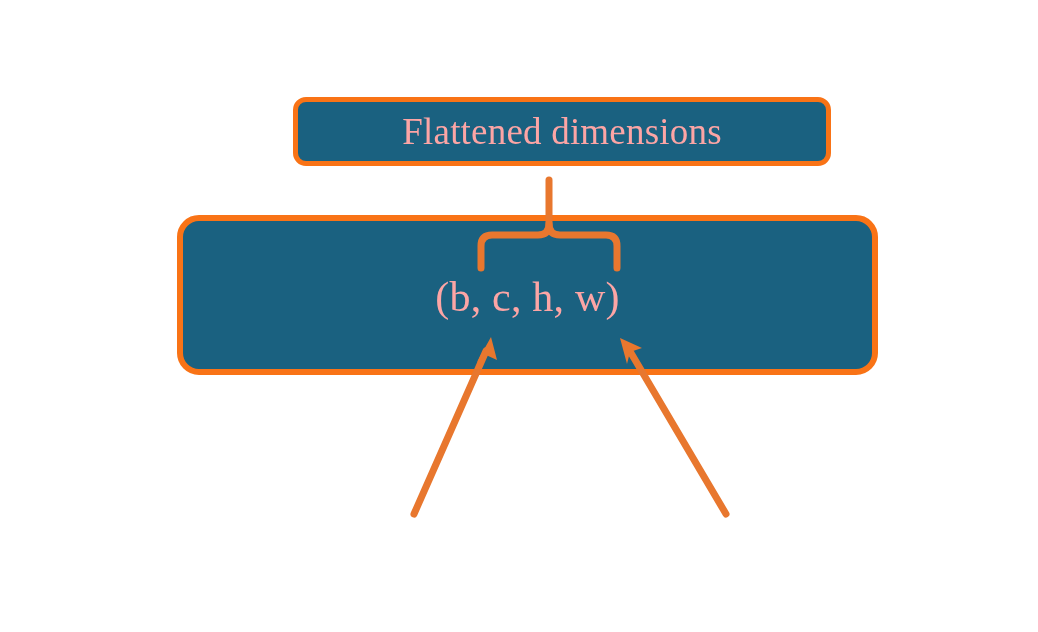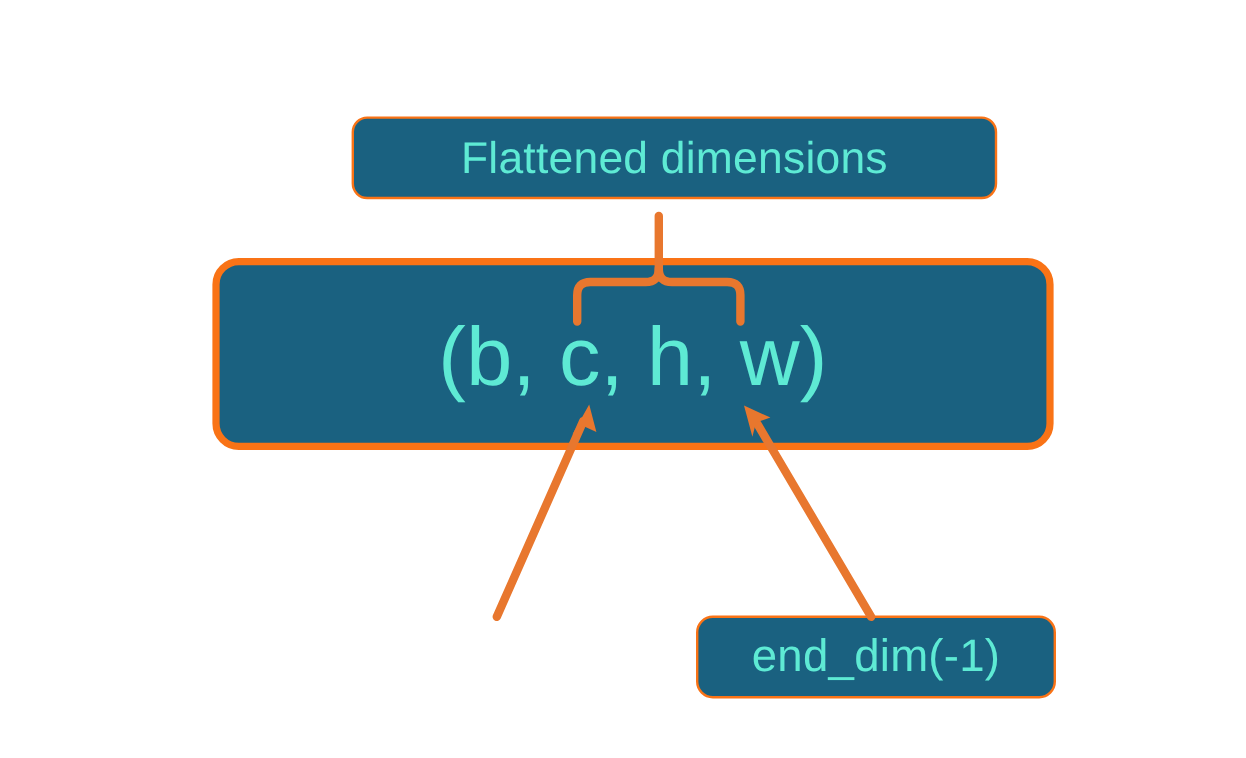--- a/index.html
+++ b/index.html
@@ -14,50 +14,51 @@
     position: relative;
     width: 1038px;
     height: 632px;
     background: #ffffff;
     overflow: hidden;
   }
   .node {
     position: absolute;
     box-sizing: border-box;
     background: #1a6180;
-    border: 2px solid #f97316;
+    border: 5px solid #f97316;
     border-radius: 14px;
     display: flex;
     align-items: center;
     justify-content: center;
-    color: #5eead4;
+    color: #fca5a5;
     font-weight: 400;
     letter-spacing: 0.2px;
     white-space: nowrap;
     user-select: none;
+    font-family: Liberation Serif, serif;
   }
   #node-flattened {
     left: 293px;
     top: 97px;
     width: 538px;
     height: 69px;
     border-radius: 13px;
   }
   #node-flattened .node-label { font-size: 37px; }
 
   #node-shape {
     left: 177px;
     top: 215px;
     width: 701px;
     height: 160px;
     border-radius: 22px;
     border-width: 6px;
   }
   #node-shape .node-label {
-    font-size: 69px;
+    font-size: 42px;
     position: relative;
     top: 2px;
   }
 
   #node-start-dim {
     left: 267px;
     top: 513px;
     width: 298px;
     height: 69px;
     border-radius: 14px;
@@ -90,23 +91,20 @@
 
   <div class="node" id="node-flattened">
     <span class="node-label">Flattened dimensions</span>
   </div>
 
   <div class="node" id="node-shape">
     <span class="node-label">(b, c, h, w)</span>
   </div>
 
 
-  <div class="node" id="node-end-dim">
-    <span class="node-label">end_dim(-1)</span>
-  </div>
 
   <svg id="overlay" viewBox="0 0 1038 632">
 
     <g>
       <path d="M 481 268
                L 481 246
                Q 481 235 492 235
                L 538 235
                Q 549 235 549 224
                Q 549 235 560 235

